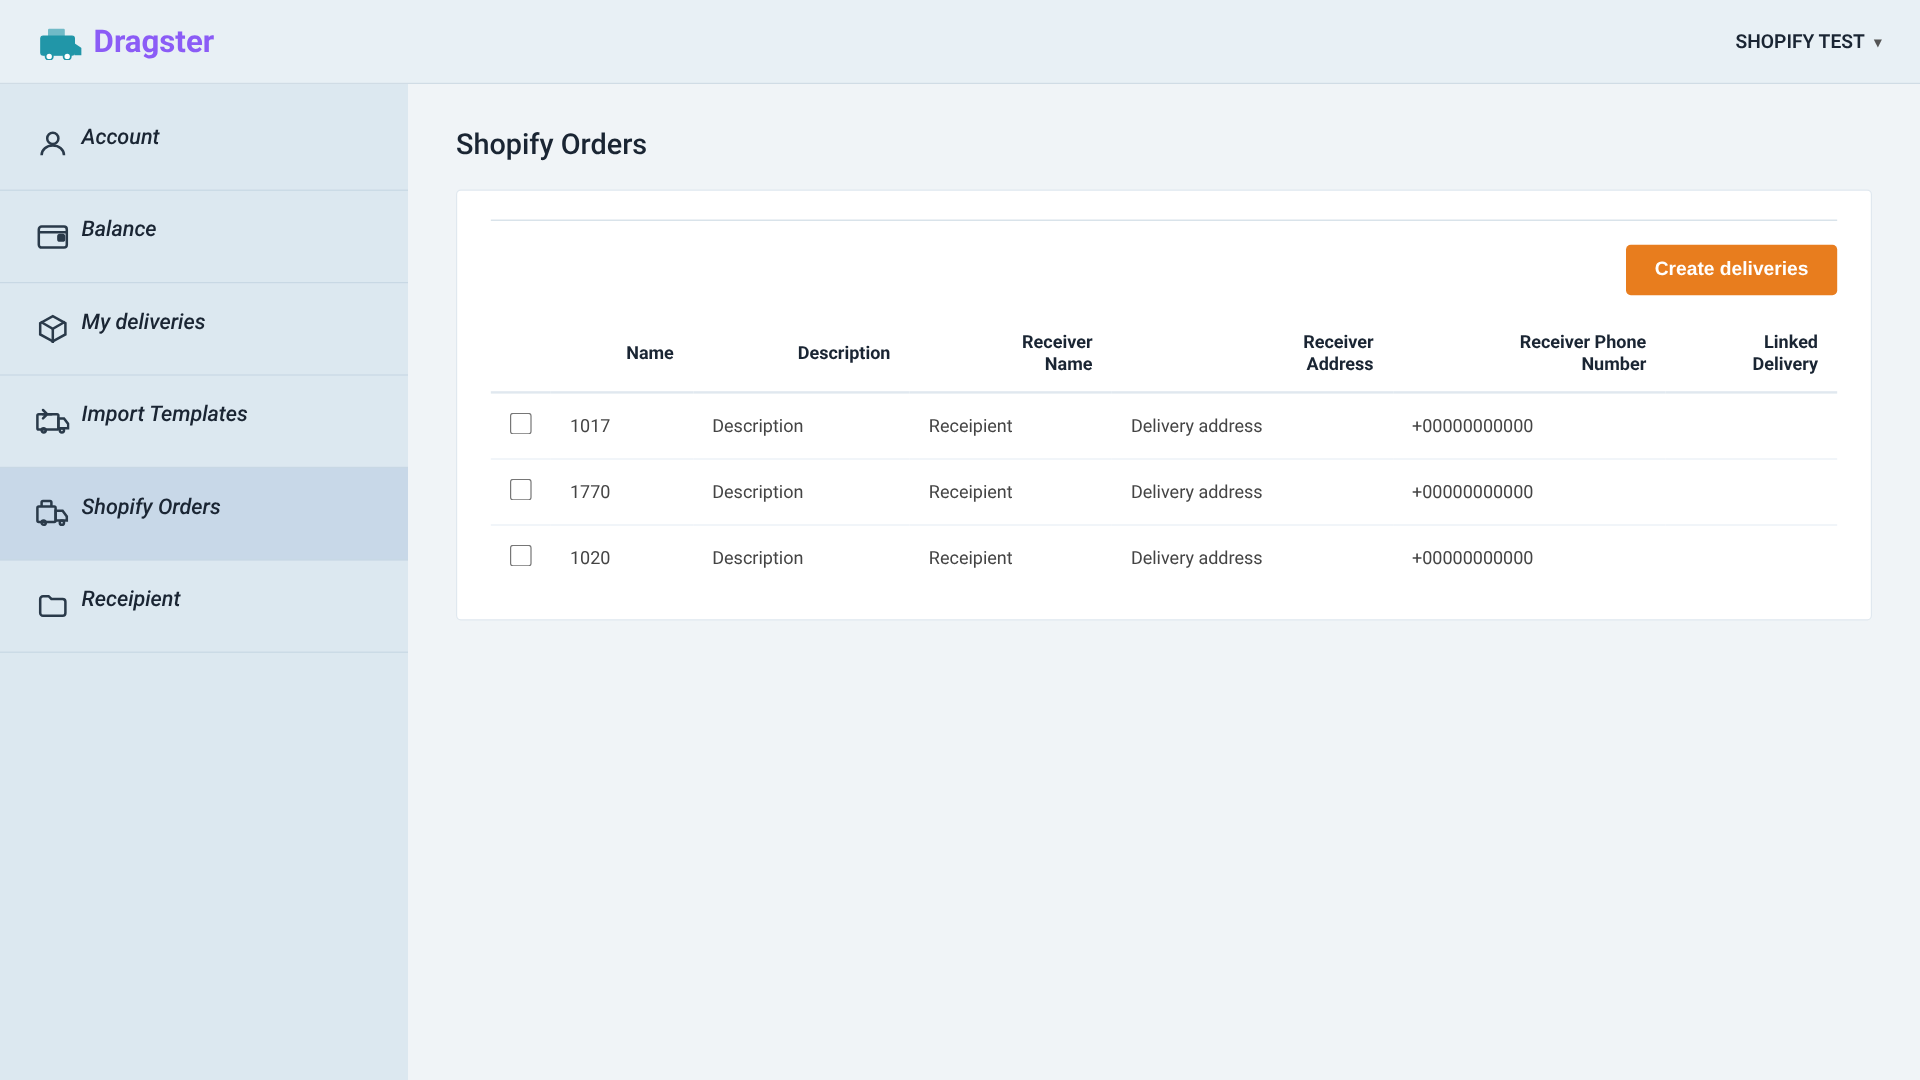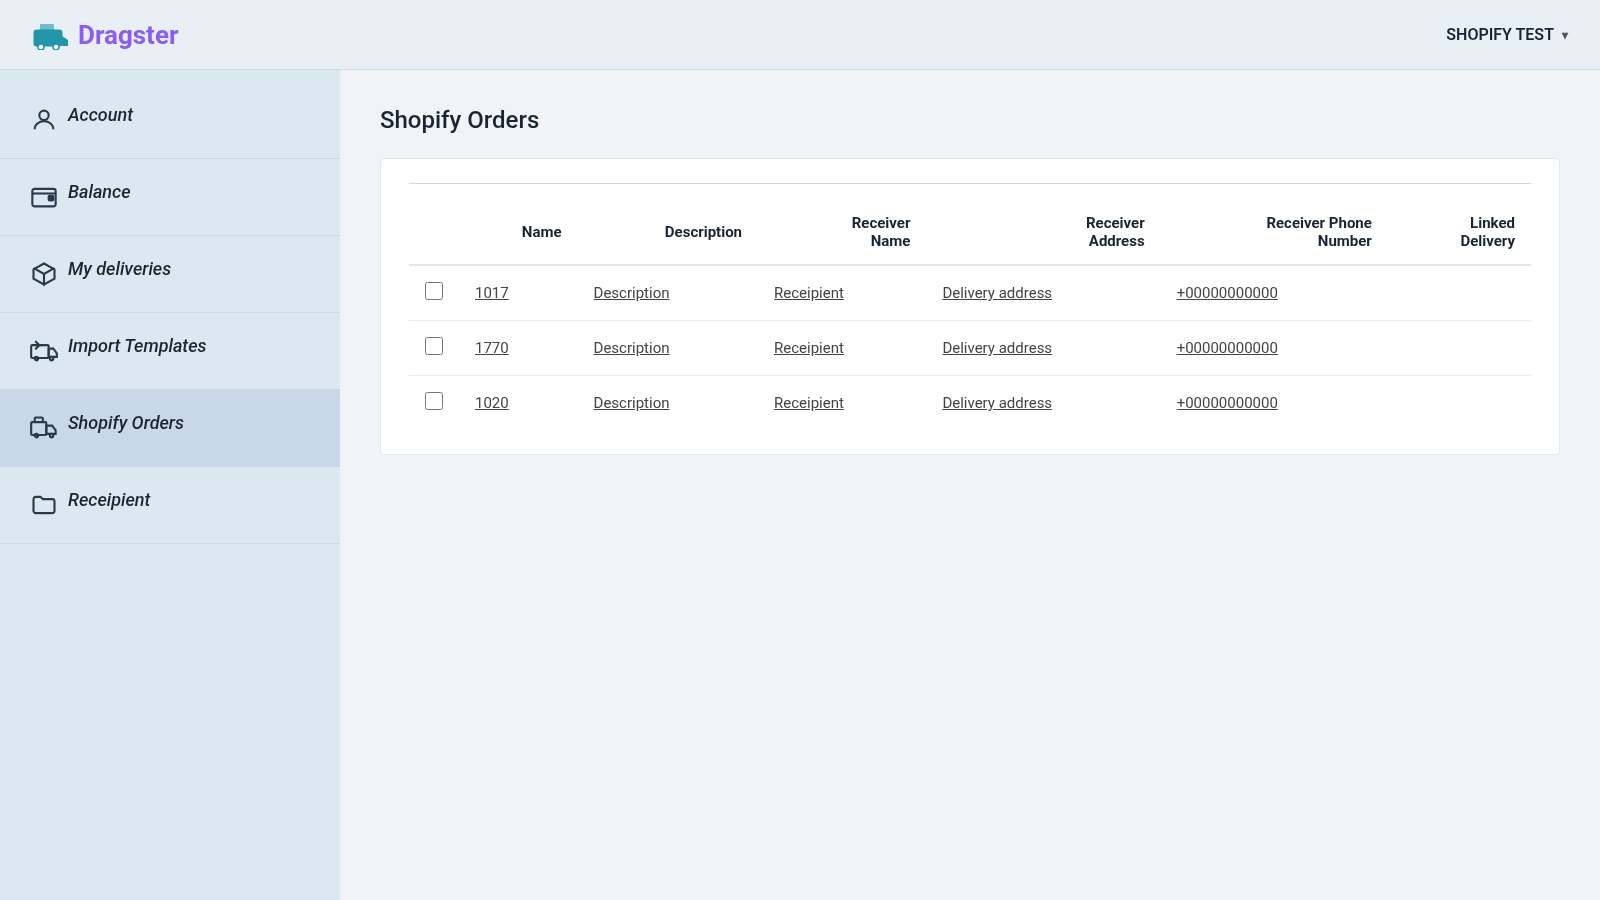--- a/index.html
+++ b/index.html
@@ -133,21 +133,20 @@
       font-weight: 700;
       color: #1a2533;
       padding: 10px 16px 14px 16px;
     }
     .orders-table th:first-child { width: 50px; }
     .orders-table td {
       padding: 16px 16px;
       font-size: 15px;
       color: #444;
       border-bottom: 1px solid #e8eff5;
-      text-decoration: underline;
     }
     .orders-table tr:last-child td { border-bottom: none; }
     .row-checkbox {
       width: 18px;
       height: 18px;
       cursor: pointer;
       accent-color: #2196a8;
     }
 
     .divider {
@@ -252,20 +251,23 @@
     </div>
 
 
   </nav>
 
   <main class="main">
     <h1 class="page-title">Shopify Orders</h1>
 
     <div class="content-card">
       <hr class="divider">
+      <div class="card-toolbar">
+        <button class="create-btn">Create deliveries</button>
+      </div>
 
       <table class="orders-table">
         <thead>
           <tr>
             <th></th>
             <th>Name</th>
             <th>Description</th>
             <th><span>Receiver<br>Name</span></th>
             <th><span>Receiver<br>Address</span></th>
             <th><span>Receiver Phone<br>Number</span></th>

